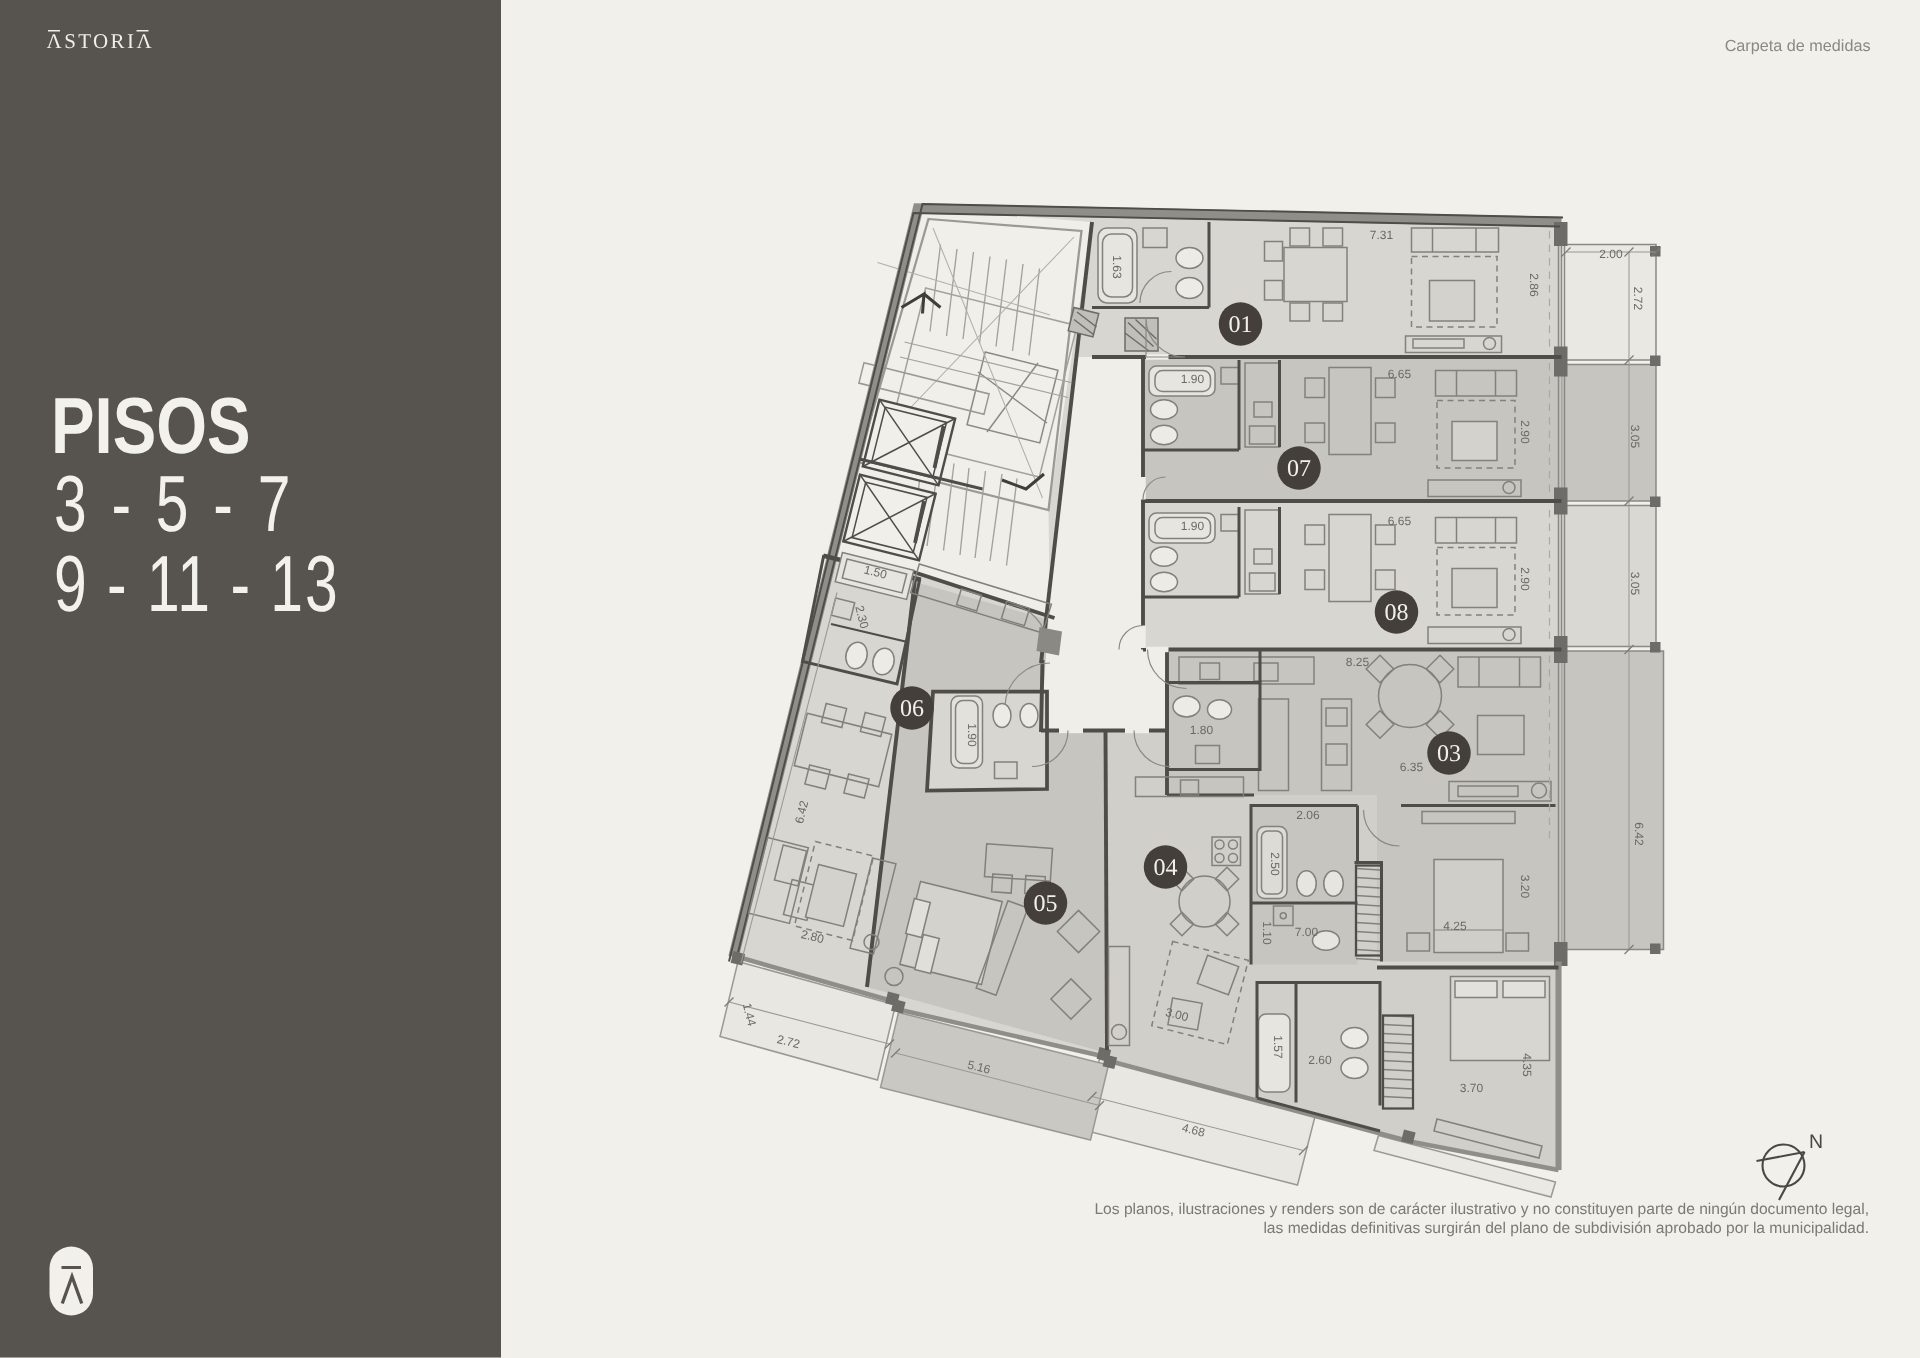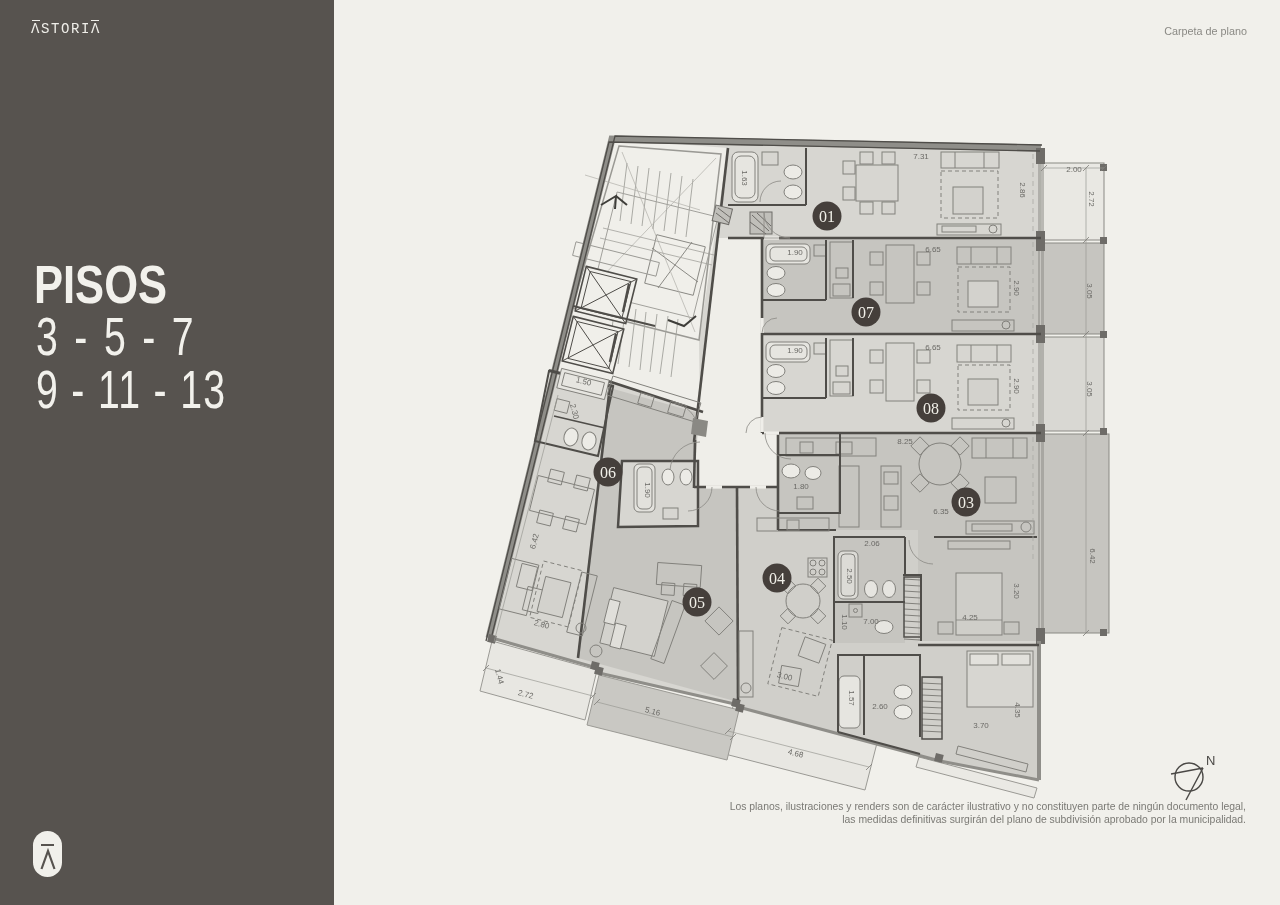--- a/index.html
+++ b/index.html
@@ -6,38 +6,38 @@
   .aa{transform:translateZ(0)}
   html,body{margin:0;padding:0;width:1280px;height:905px;background:#f1f0eb;
     font-family:"Liberation Sans",sans-serif;overflow:hidden}
   .abs{position:absolute}
 </style>
 </head>
 <body>
 
 <div class="abs" style="left:0;top:0;width:334px;height:905px;background:#57534f"></div>
 
-<div class="abs aa" style="left:31px;top:21px;color:#efeee9;font-family:Liberation Mono, monospace;font-size:14px;letter-spacing:1.6px;">ΛSTORIΛ</div>
+<div class="abs aa" style="left:31px;top:21px;color:#efeee9;font-family:Liberation Serif, serif;font-size:14px;letter-spacing:1.6px;">ΛSTORIΛ</div>
 <div class="abs" style="left:32px;top:20px;width:8px;height:1.3px;background:#efeee9"></div>
 <div class="abs" style="left:91px;top:20px;width:8px;height:1.3px;background:#efeee9"></div>
 
 <div class="abs" style="left:34px;top:258px;color:#f2f1ec;font-size:53px;line-height:1;font-weight:bold;transform:scaleX(0.821);transform-origin:0 0;">PISOS</div>
 
 <div class="abs" style="left:36px;top:310px;color:#f2f1ec;font-size:53px;line-height:1;font-weight:normal;letter-spacing:3.8px;transform:scaleX(0.74);transform-origin:0 0;">3 - 5 - 7</div>
 
 <div class="abs" style="left:36px;top:363px;color:#f2f1ec;font-size:53px;line-height:1;font-weight:normal;letter-spacing:1.8px;transform:scaleX(0.74);transform-origin:0 0;">9 - 11 - 13</div>
 
 <div class="abs" style="left:33px;top:831px;width:29px;height:46px;background:#f1f0eb;border-radius:15px;">
   <div class="abs" style="left:8px;top:13px;width:13px;height:2px;background:#57534f"></div>
   <svg class="abs" style="left:7px;top:17px" width="16" height="22" viewBox="0 0 16 22">
     <path d="M1.5 21 L8 3 L14.5 21" fill="none" stroke="#57534f" stroke-width="2.2"></path>
   </svg>
 </div>
 
-<div class="abs aa" style="right:33px;top:25px;color:#8a8984;font-size:10.8px;">Carpeta de plano</div>
+<div class="abs aa" style="right:33px;top:25px;color:#8a8984;font-size:10.8px;">Carpeta de medidas</div>
 
 <div class="abs aa" style="right:34px;top:801px;width:600px;color:#7b7a75;font-size:10.4px;line-height:12.5px;text-align:right;">Los planos, ilustraciones y renders son de carácter ilustrativo y no constituyen parte de ningún documento legal,<br>las medidas definitivas surgirán del plano de subdivisión aprobado por la municipalidad.</div>
 
 <svg class="abs aa" style="left:0;top:0" width="1280" height="905" viewBox="0 0 1280 905">
 
 <polygon points="612,139 1041,148 1041,780 940,761 742,708 739,705 599,673 597,668 492,638" fill="#d7d6d1"></polygon>
 
 <polygon points="492,641 597,670 585,720 480,691" fill="#e8e7e2" stroke="#9a9994" stroke-width="1"></polygon>
 
 <polygon points="733,706 877,743 865,790 721,753" fill="#e8e7e2" stroke="#9a9994" stroke-width="1"></polygon>

